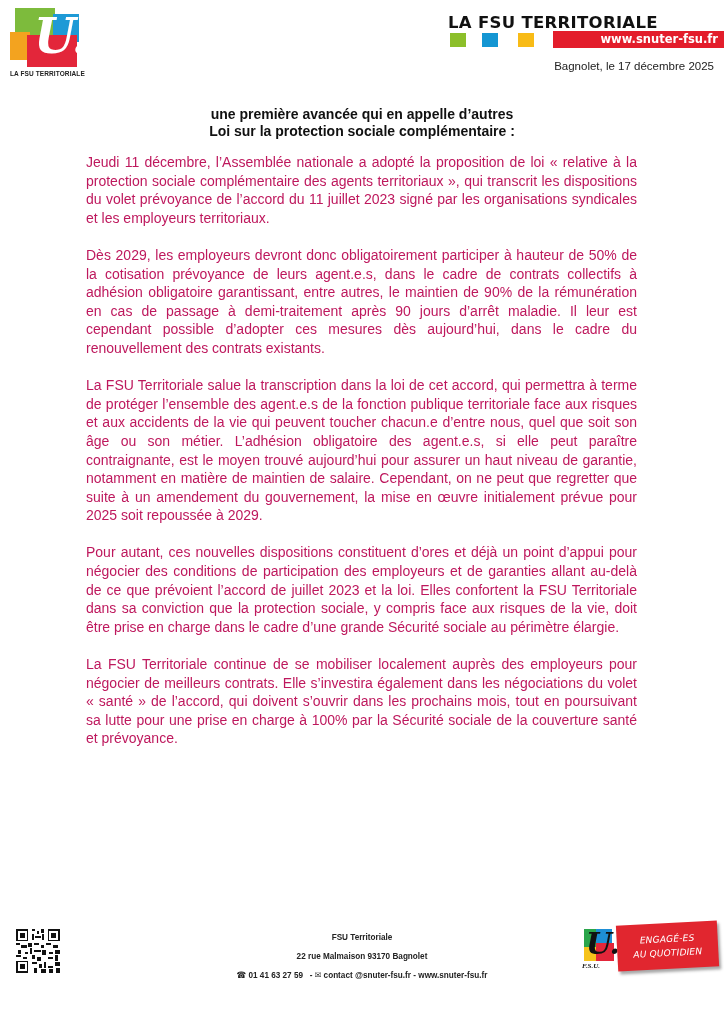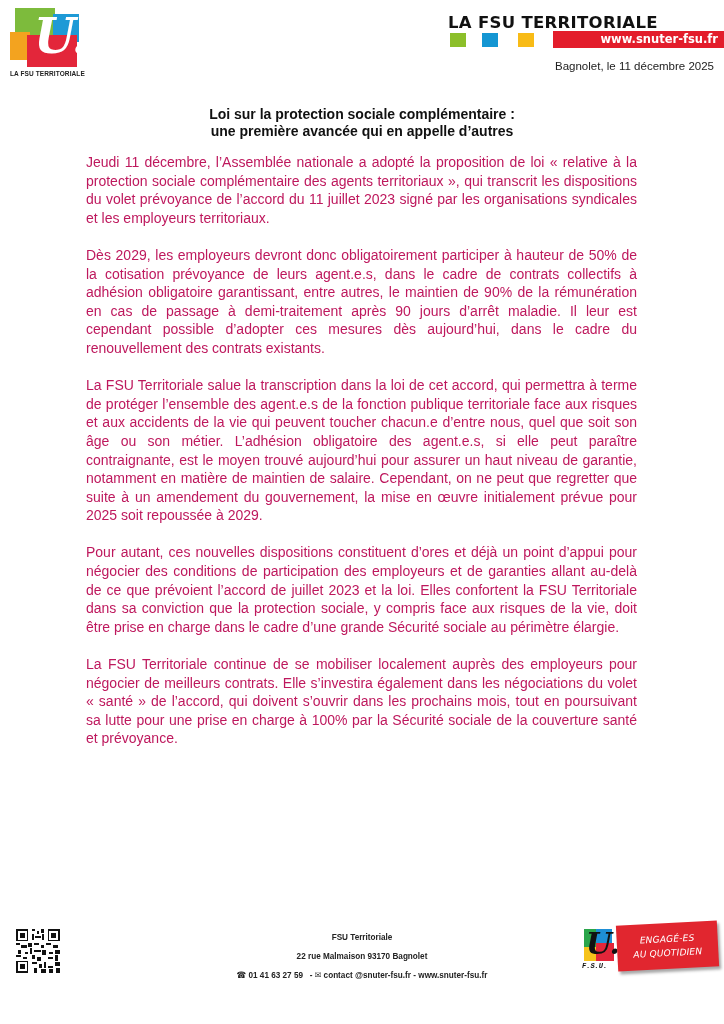--- a/index.html
+++ b/index.html
@@ -37,21 +37,21 @@
   .footer-center .line { font-weight: bold; }
   .footer-center .contact { font-weight: bold; }
   .footer-center .ico { font-weight: normal; font-size: 9px; }
 
   .fsu-logo { position: absolute; left: 582px; top: 929px; width: 34px; height: 42px; }
   .fsu-logo .bg1 { position: absolute; left: 2px; top: 0; width: 14px; height: 30px; background: #2aa54a; }
   .fsu-logo .bg2 { position: absolute; left: 14px; top: 0; width: 16px; height: 16px; background: #1e8fd6; }
   .fsu-logo .bg3 { position: absolute; left: 2px; top: 18px; width: 14px; height: 14px; background: #f6c31b; }
   .fsu-logo .bg4 { position: absolute; left: 14px; top: 14px; width: 18px; height: 18px; background: #e3263a; }
   .fsu-logo .u { position: absolute; left: 4px; top: -2px; font-family: "DejaVu Serif", serif; font-style: italic; font-weight: bold; font-size: 30px; line-height: 34px; color: #111; }
-  .fsu-logo .caption { position: absolute; left: 0; top: 33px; font-family: Liberation Mono, monospace; font-style: italic; font-weight: bold; font-size: 7px; color: #111; white-space: nowrap; }
+  .fsu-logo .caption { position: absolute; left: 0; top: 33px; font-family: Liberation Serif, serif; font-style: italic; font-weight: bold; font-size: 7px; color: #111; white-space: nowrap; }
 
   .slogan { position: absolute; left: 617px; top: 923px; width: 101px; height: 46px; background: #e1262f; transform: rotate(-3deg); box-shadow: 2px 3px 3px rgba(0,0,0,0.35); color: #fff; text-align: center; font-family: "DejaVu Sans", sans-serif; font-size: 9px; line-height: 14px; padding-top: 9px; box-sizing: border-box; font-style: italic; letter-spacing: 0.2px; }
 </style>
 </head>
 <body>
 
 <div class="logo-left">
   <div class="sq-green"></div>
   <div class="sq-blue"></div>
   <div class="sq-orange"></div>
@@ -61,25 +61,25 @@
 </div>
 
 <div class="header-right">
   <div class="brand">LA FSU TERRITORIALE</div>
   <div class="tile g"></div>
   <div class="tile b"></div>
   <div class="tile y"></div>
   <div class="url-bar">www.snuter-fsu.fr</div>
 </div>
 
-<div class="date">Bagnolet, le 11 décembre 2025</div>
+<div class="date">Bagnolet, le 17 décembre 2025</div>
 
 <div class="title">
+  <div>une première avancée qui en appelle d’autres</div>
   <div>Loi sur la protection sociale complémentaire :</div>
-  <div>une première avancée qui en appelle d’autres</div>
 </div>
 
 <div class="body-text">
   <p>Jeudi 11 décembre, l’Assemblée nationale a adopté la proposition de loi « relative à la protection sociale complémentaire des agents territoriaux », qui transcrit les dispositions du volet prévoyance de l’accord du 11 juillet 2023 signé par les organisations syndicales et les employeurs territoriaux.</p>
   <p>Dès 2029, les employeurs devront donc obligatoirement participer à hauteur de 50% de la cotisation prévoyance de leurs agent.e.s, dans le cadre de contrats collectifs à adhésion obligatoire garantissant, entre autres, le maintien de 90% de la rémunération en cas de passage à demi-traitement après 90 jours d’arrêt maladie. Il leur est cependant possible d’adopter ces mesures dès aujourd’hui, dans le cadre du renouvellement des contrats existants.</p>
   <p>La FSU Territoriale salue la transcription dans la loi de cet accord, qui permettra à terme de protéger l’ensemble des agent.e.s de la fonction publique territoriale face aux risques et aux accidents de la vie qui peuvent toucher chacun.e d’entre nous, quel que soit son âge ou son métier. L’adhésion obligatoire des agent.e.s, si elle peut paraître contraignante, est le moyen trouvé aujourd’hui pour assurer un haut niveau de garantie, notamment en matière de maintien de salaire. Cependant, on ne peut que regretter que suite à un amendement du gouvernement, la mise en œuvre initialement prévue pour 2025 soit repoussée à 2029.</p>
   <p>Pour autant, ces nouvelles dispositions constituent d’ores et déjà un point d’appui pour négocier des conditions de participation des employeurs et de garanties allant au-delà de ce que prévoient l’accord de juillet 2023 et la loi.  Elles confortent la FSU Territoriale dans sa conviction que la protection sociale, y compris face aux risques de la vie, doit être prise en charge dans le cadre d’une grande Sécurité sociale au périmètre élargie.</p>
   <p>La FSU Territoriale continue de se mobiliser localement auprès des employeurs pour négocier de meilleurs contrats. Elle s’investira également dans les négociations du volet « santé » de l’accord, qui doivent s’ouvrir dans les prochains mois, tout en poursuivant sa lutte pour une prise en charge à 100% par la Sécurité sociale de la couverture santé et prévoyance.</p>
 </div>
 

